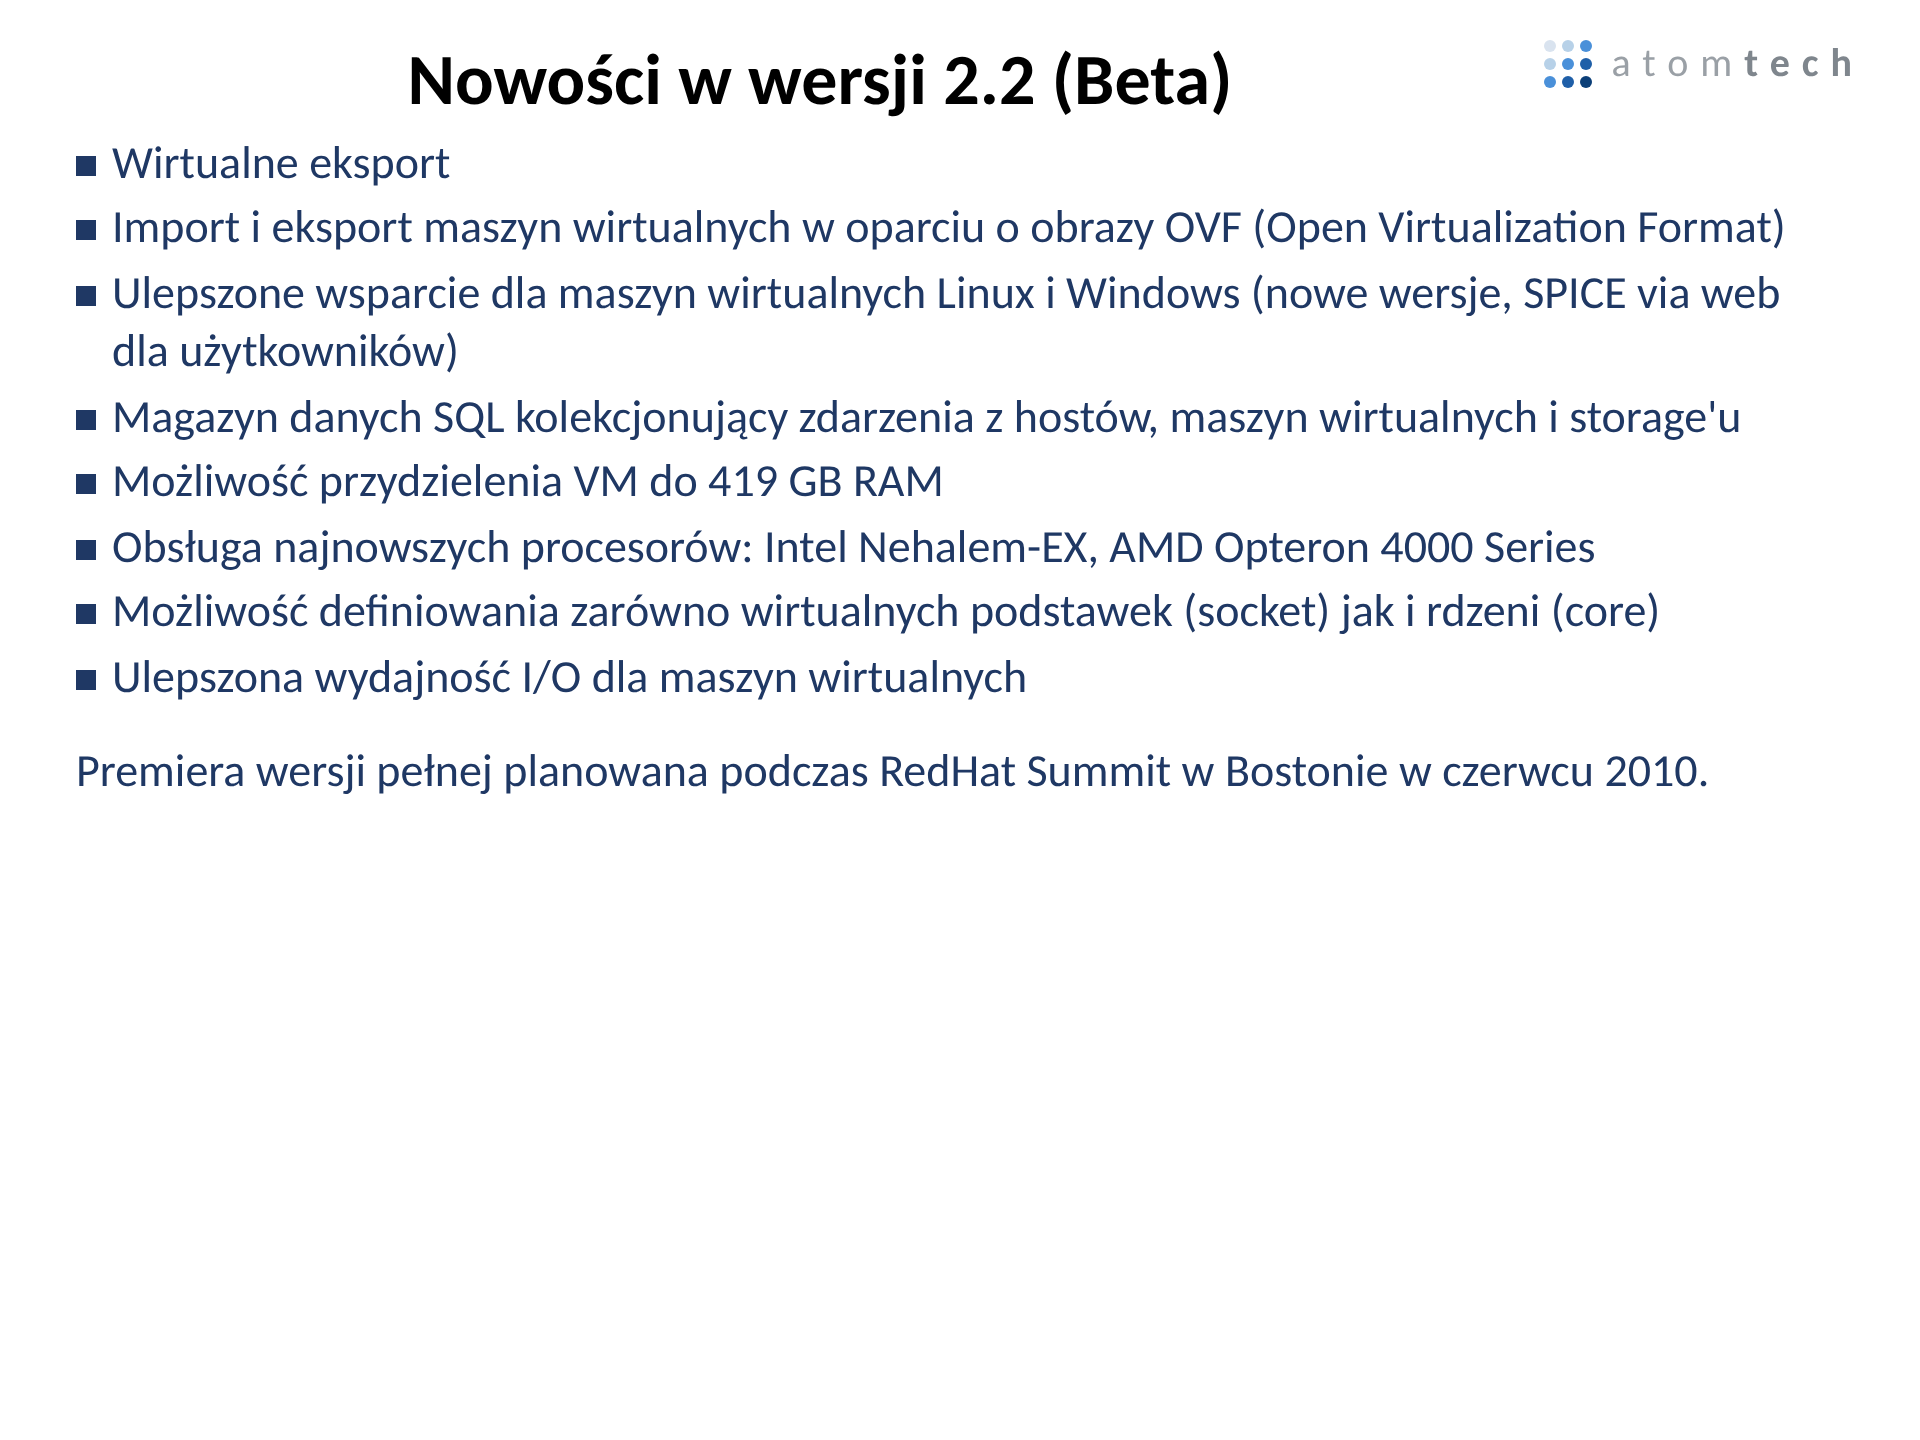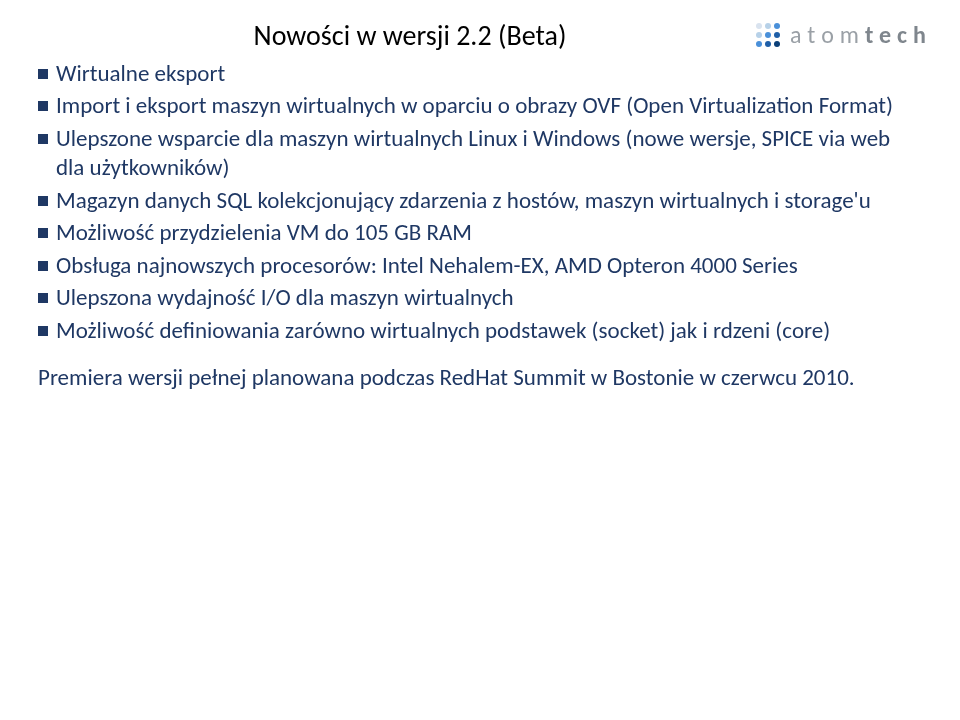--- a/index.html
+++ b/index.html
@@ -23,33 +23,33 @@
   .logo-dots {
     display: grid;
     grid-template-columns: repeat(3, 6px);
     grid-template-rows: repeat(3, 6px);
     gap: 3px;
   }
   .logo-dots span {
     width: 6px; height: 6px; border-radius: 50%;
   }
   .logo-text {
-    font-size: 24px;
+    font-size: 20px;
     letter-spacing: 6px;
     color: #9aa0a6;
     font-weight: 400;
     text-align: right;
   }
   .logo-text .bold { color: #7f868d; font-weight: 600; }
   .slide {
     padding: 18px 38px 0 38px;
   }
   .title {
-    font-size: 28px;
-    font-weight: 400;
+    font-size: 36px;
+    font-weight: 700;
     color: #000;
     text-align: center;
     margin-bottom: 6px;
     margin-left: 60px;
     margin-right: 200px;
   }
   ul.main {
     list-style: none;
     padding-left: 0;
   }
@@ -100,20 +100,20 @@
 </div>
 
 <div class="slide">
   <h1 class="title">Nowości w wersji 2.2 (Beta)</h1>
 
   <ul class="main">
     <li>Wirtualne eksport</li>
     <li>Import i eksport maszyn wirtualnych w oparciu o obrazy OVF (Open Virtualization Format)</li>
     <li>Ulepszone wsparcie dla maszyn wirtualnych Linux i Windows (nowe wersje, SPICE via web dla użytkowników)</li>
     <li>Magazyn danych SQL kolekcjonujący zdarzenia z hostów, maszyn wirtualnych i storage'u</li>
-    <li>Możliwość przydzielenia VM do 105 GB RAM</li>
+    <li>Możliwość przydzielenia VM do 419 GB RAM</li>
     <li>Obsługa najnowszych procesorów: Intel Nehalem-EX, AMD Opteron 4000 Series</li>
+    <li>Możliwość definiowania zarówno wirtualnych podstawek (socket) jak i rdzeni (core)</li>
     <li>Ulepszona wydajność I/O dla maszyn wirtualnych</li>
-    <li>Możliwość definiowania zarówno wirtualnych podstawek (socket) jak i rdzeni (core)</li>
   </ul>
 
   <p class="footer">Premiera wersji pełnej planowana podczas RedHat Summit w Bostonie w czerwcu 2010.</p>
 </div>
 
 </body></html>

